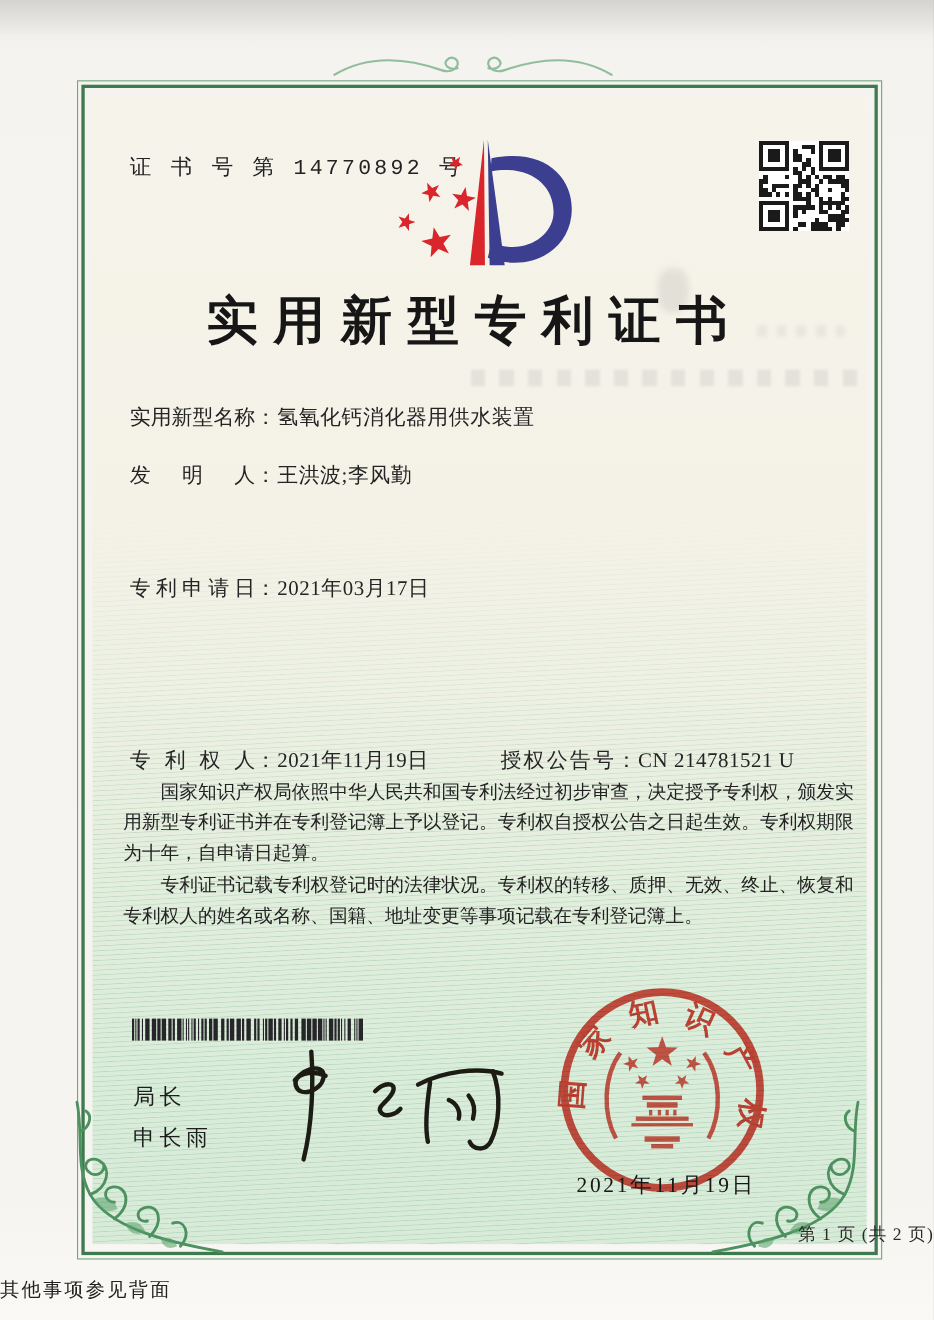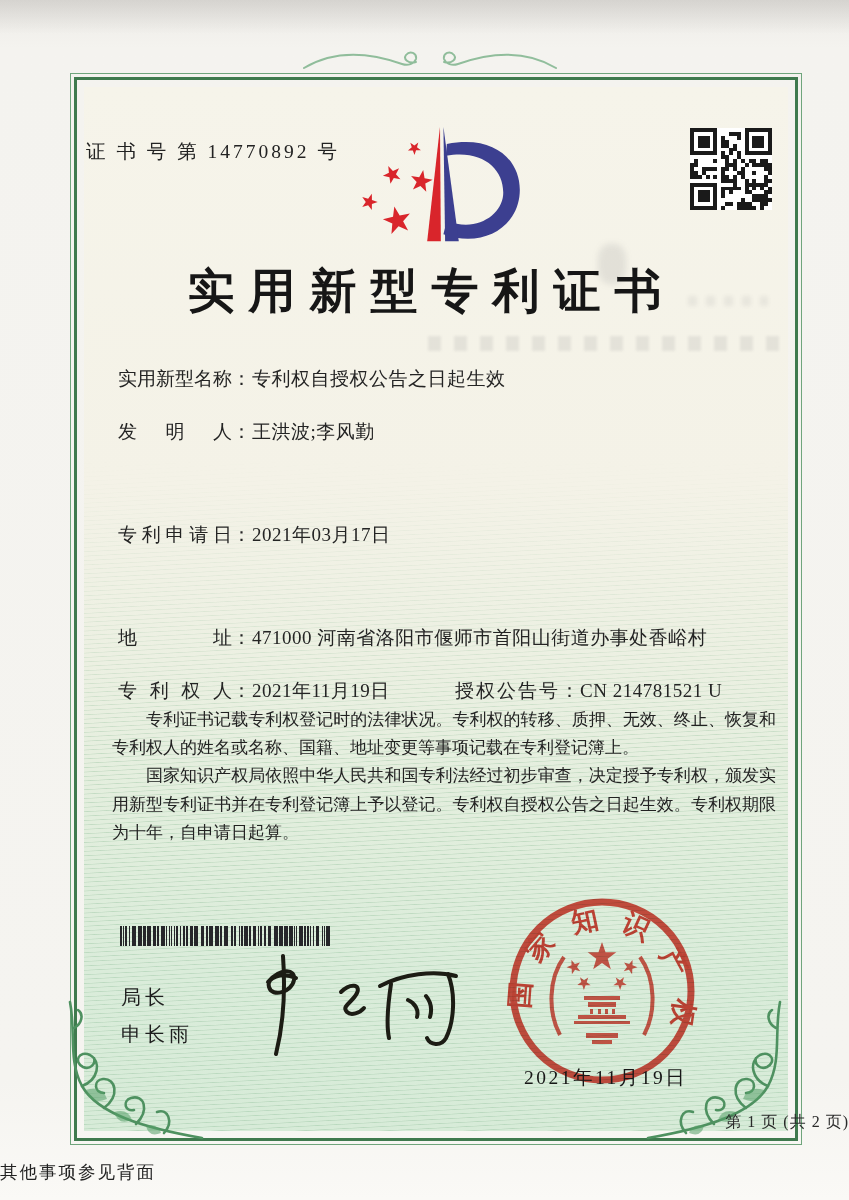--- a/index.html
+++ b/index.html
@@ -17,21 +17,21 @@
     border:1px solid #6fa57c; }
   .frame-inner { position:absolute; inset:3px; border:3px solid #3f7a4e; }
   .frame-bg { position:absolute; inset:7px;
     background: linear-gradient(180deg,#f6f4ea 0%, #f4f2e7 38%, #ecf0e2 55%, #e2eedd 70%, #daecda 85%, #d7ebd8 100%); }
   .bg-lines { position:absolute; left:7px; right:7px; top:380px; bottom:7px;
     background: repeating-linear-gradient(177deg, rgba(255,255,255,0) 0px, rgba(255,255,255,0) 3px, rgba(110,170,125,.28) 3.6px, rgba(255,255,255,0) 4.4px);
     -webkit-mask-image: linear-gradient(180deg, transparent 0%, #000 45%);
     mask-image: linear-gradient(180deg, transparent 0%, #000 45%); }
 
   
-  .cert-no { position:absolute; left:86px; top:138px; font-size:19.5px; letter-spacing:3px; color:#222; }
+  .cert-no { position:absolute; left:118px; top:138px; font-size:19.5px; letter-spacing:3px; color:#222;font-family:Liberation Mono, monospace; }
   .title { position:absolute; left:0; right:0; top:260px; text-align:center;
     font-size:47px; font-weight:bold; letter-spacing:14px; text-indent:14px; color:#161616; }
 
   .field-row { position:absolute; left:118px; font-size:19px; color:#242424; white-space:nowrap; }
   .field-label { display:inline-block; width:114px; text-align:justify; text-align-last:justify; vertical-align:bottom; }
   .colon { display:inline-block; width:14px; }
   .field-value { margin-left:6px; letter-spacing:.5px; }
   .group2 { position:absolute; left:337px; top:0; }
   .group2 .g2-label { letter-spacing:2px;margin-top:23px; }
 
@@ -280,41 +280,38 @@
         <rect x="16" y="2" width="3" height="3" fill="#1a1a1a"></rect>
         <rect x="0" y="14" width="7" height="7" fill="#1a1a1a"></rect>
         <rect x="1" y="15" width="5" height="5" fill="#fff"></rect>
         <rect x="2" y="16" width="3" height="3" fill="#1a1a1a"></rect>
       </svg>
     </div>
 
   <div class="title">实用新型专利证书</div>
 
   <div class="field-row" style="top:366px">
-    <span class="field-label">实用新型名称</span><span class="colon">：</span><span class="field-value">专利权自授权公告之日起生效</span>
+    <span class="field-label">实用新型名称</span><span class="colon">：</span><span class="field-value">氢氧化钙消化器用供水装置</span>
   </div>
   <div class="field-row" style="top:419px">
     <span class="field-label">发明人</span><span class="colon">：</span><span class="field-value">王洪波;李风勤</span>
   </div>
   <div class="field-row" style="top:522px">
     <span class="field-label">专利申请日</span><span class="colon">：</span><span class="field-value">2021年03月17日</span>
-  </div>
-  <div class="field-row" style="top:625px">
-    <span class="field-label">地址</span><span class="colon">：</span><span class="field-value">471000 河南省洛阳市偃师市首阳山街道办事处香峪村</span>
   </div>
   <div class="field-row" style="top:678px">
     <span class="field-label">专利权人</span><span class="colon">：</span><span class="field-value">2021年11月19日</span>
     <span class="group2">
       <span class="g2-label">授权公告号</span><span class="colon">：</span><span class="field-value">CN 214781521 U</span>
     </span>
   </div>
 
   <div class="body-text">
+    <p>国家知识产权局依照中华人民共和国专利法经过初步审查，决定授予专利权，颁发实用新型专利证书并在专利登记簿上予以登记。专利权自授权公告之日起生效。专利权期限为十年，自申请日起算。</p>
     <p>专利证书记载专利权登记时的法律状况。专利权的转移、质押、无效、终止、恢复和专利权人的姓名或名称、国籍、地址变更等事项记载在专利登记簿上。</p>
-    <p>国家知识产权局依照中华人民共和国专利法经过初步审查，决定授予专利权，颁发实用新型专利证书并在专利登记簿上予以登记。专利权自授权公告之日起生效。专利权期限为十年，自申请日起算。</p>
   </div>
 
   <div class="barcode" id="barcode">
       <div class="bar" style="width: 2px;"></div>
       <div class="gap" style="width: 1px;"></div>
       <div class="bar" style="width: 1px;"></div>
       <div class="gap" style="width: 1px;"></div>
       <div class="bar" style="width: 2px;"></div>
       <div class="gap" style="width: 2px;"></div>
       <div class="bar" style="width: 1px;"></div>

